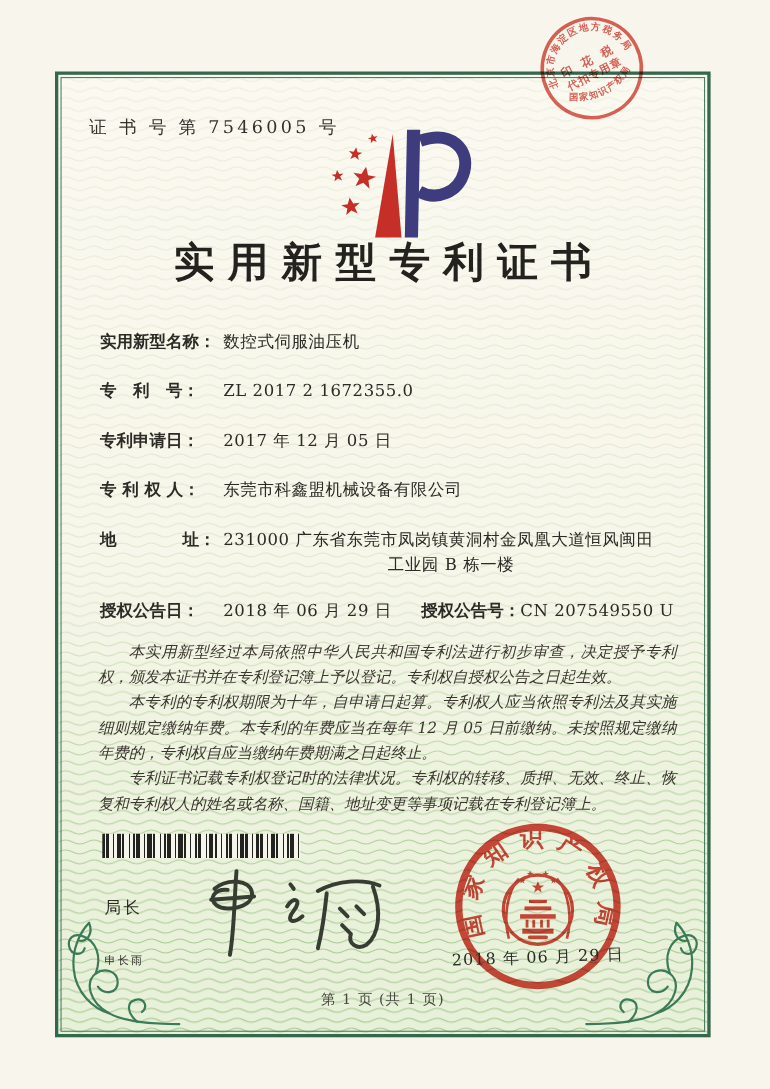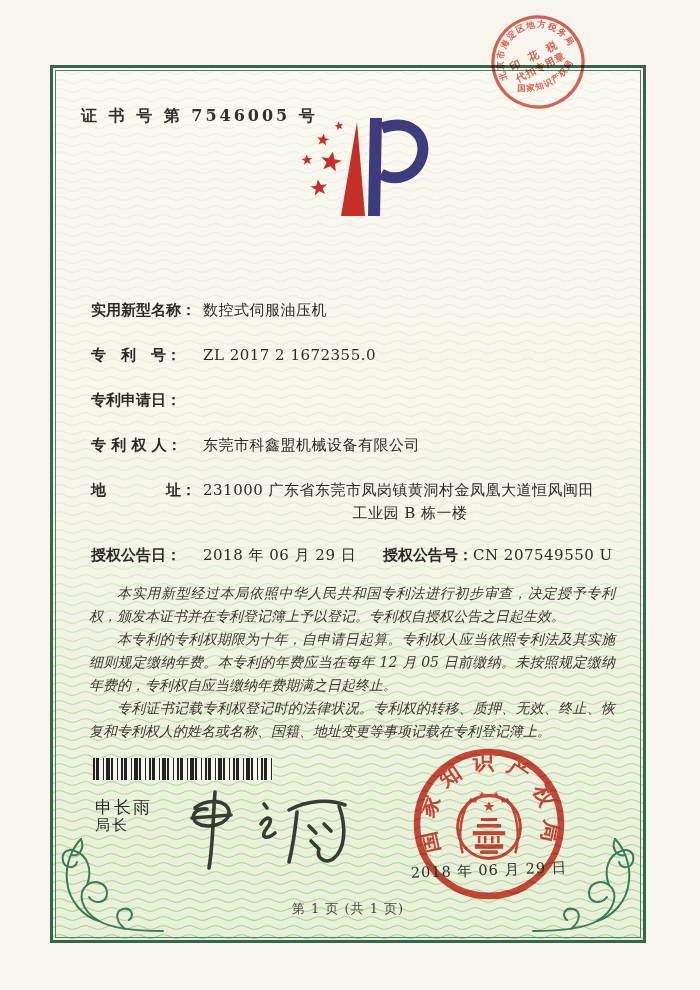--- a/index.html
+++ b/index.html
@@ -24,21 +24,21 @@
     content:"";position:absolute;left:2px;top:2px;right:2px;bottom:2px;
     border:1px solid #4d8063;pointer-events:none;
   }
   .guilloche{position:absolute;left:0;top:0;width:100%;height:100%;}
   .flourish{position:absolute;bottom:2px;width:110px;height:105px;}
   .flourish.left{left:2px;transform:scaleX(-1);}
   .flourish.right{right:2px;}
 
   .cert-no{
     position:absolute;left:28px;top:38px;
-    font-size:16px;letter-spacing:3px;color:#33312c;font-weight:700;text-align:center;
+    font-size:16px;letter-spacing:3px;color:#33312c;font-weight:400;text-align:center;
   }
   .logo{position:absolute;left:240px;top:44px;width:140px;height:112px;}
   .title{
     position:absolute;left:0;top:146px;width:100%;
     text-align:center;font-size:37px;font-weight:600;
     letter-spacing:12px;color:#23221e;text-indent:12px;
   }
   
   .fields{position:absolute;left:38px;top:232px;width:526px;font-size:15px;color:#2b2a25;}
   .frow{display:flex;margin-bottom:24px;line-height:21px;}
@@ -58,21 +58,21 @@
   
   .barcode{
     position:absolute;left:40px;top:690px;width:180px;height:22px;
     background:repeating-linear-gradient(90deg,
       #22231f 0 2px,#f6f5ec 2px 3px,#22231f 3px 6px,#f6f5ec 6px 10px,
       #22231f 10px 11px,#f6f5ec 11px 13px,#22231f 13px 17px,#f6f5ec 17px 18px,
       #22231f 18px 20px,#f6f5ec 20px 24px,#22231f 24px 25px,#f6f5ec 25px 28px);
   }
   
   .sig-title{position:absolute;left:42px;top:748px;font-size:15px;color:#2c2b26;letter-spacing:2px;}
-  .sig-name{position:absolute;left:42px;top:728px;font-size:17px;color:#2c2b26;letter-spacing:2px;}
+  .sig-name{position:absolute;left:42px;top:798px;font-size:10px;color:#2c2b26;letter-spacing:2px;}
   .sig-hand{position:absolute;left:112px;top:716px;width:210px;height:92px;}
   
   .seal{position:absolute;left:360px;top:680px;width:152px;height:152px;
         mix-blend-mode:multiply;opacity:.92;}
   .seal-date{
     position:absolute;left:352px;top:793px;width:168px;text-align:center;
     font-size:14.5px;letter-spacing:1px;color:#2b2b27;transform:rotate(-2deg);
     font-weight:500;
   }
   .tax-stamp{
@@ -136,32 +136,34 @@
         <use href="#st" transform="translate(30,28) scale(0.62) rotate(8)"></use>
         <use href="#st" transform="translate(14,48) scale(0.55) rotate(-6)"></use>
         <use href="#st" transform="translate(38,50) scale(1.05) rotate(10)"></use>
         <use href="#st" transform="translate(26,76) scale(0.85) rotate(-8)"></use>
       </g>
       <polygon points="64,10 72,104 48,104" fill="#c62f28"></polygon>
       <polygon points="77,6 89,6 87,104 75,104" fill="#3f3c7d"></polygon>
       <path d="M89,16 C118,6 134,24 129,44 C124,63 104,71 88,62" fill="none" stroke="#3f3c7d" stroke-width="11"></path>
     </svg>
 
+    <div class="title">实用新型专利证书</div>
 
     <div class="fields">
       <div class="frow">
         <span class="flabel">实用新型名称：</span>
         <span class="fvalue">数控式伺服油压机</span>
       </div>
       <div class="frow">
         <span class="flabel">专　利　号：</span>
         <span class="fvalue">ZL 2017 2 1672355.0</span>
       </div>
       <div class="frow">
         <span class="flabel">专利申请日：</span>
+        <span class="fvalue">2017 年 12 月 05 日</span>
       </div>
       <div class="frow">
         <span class="flabel">专 利 权 人：</span>
         <span class="fvalue">东莞市科鑫盟机械设备有限公司</span>
       </div>
       <div class="frow" style="margin-bottom:2px;">
         <span class="flabel">地　　　　址：</span>
         <span class="fvalue">231000 广东省东莞市凤岗镇黄洞村金凤凰大道恒风闽田</span>
       </div>
       <div class="addr2 fvalue" style="margin-top:0;margin-bottom:22px;text-align:center;">工业园 B 栋一楼</div>

